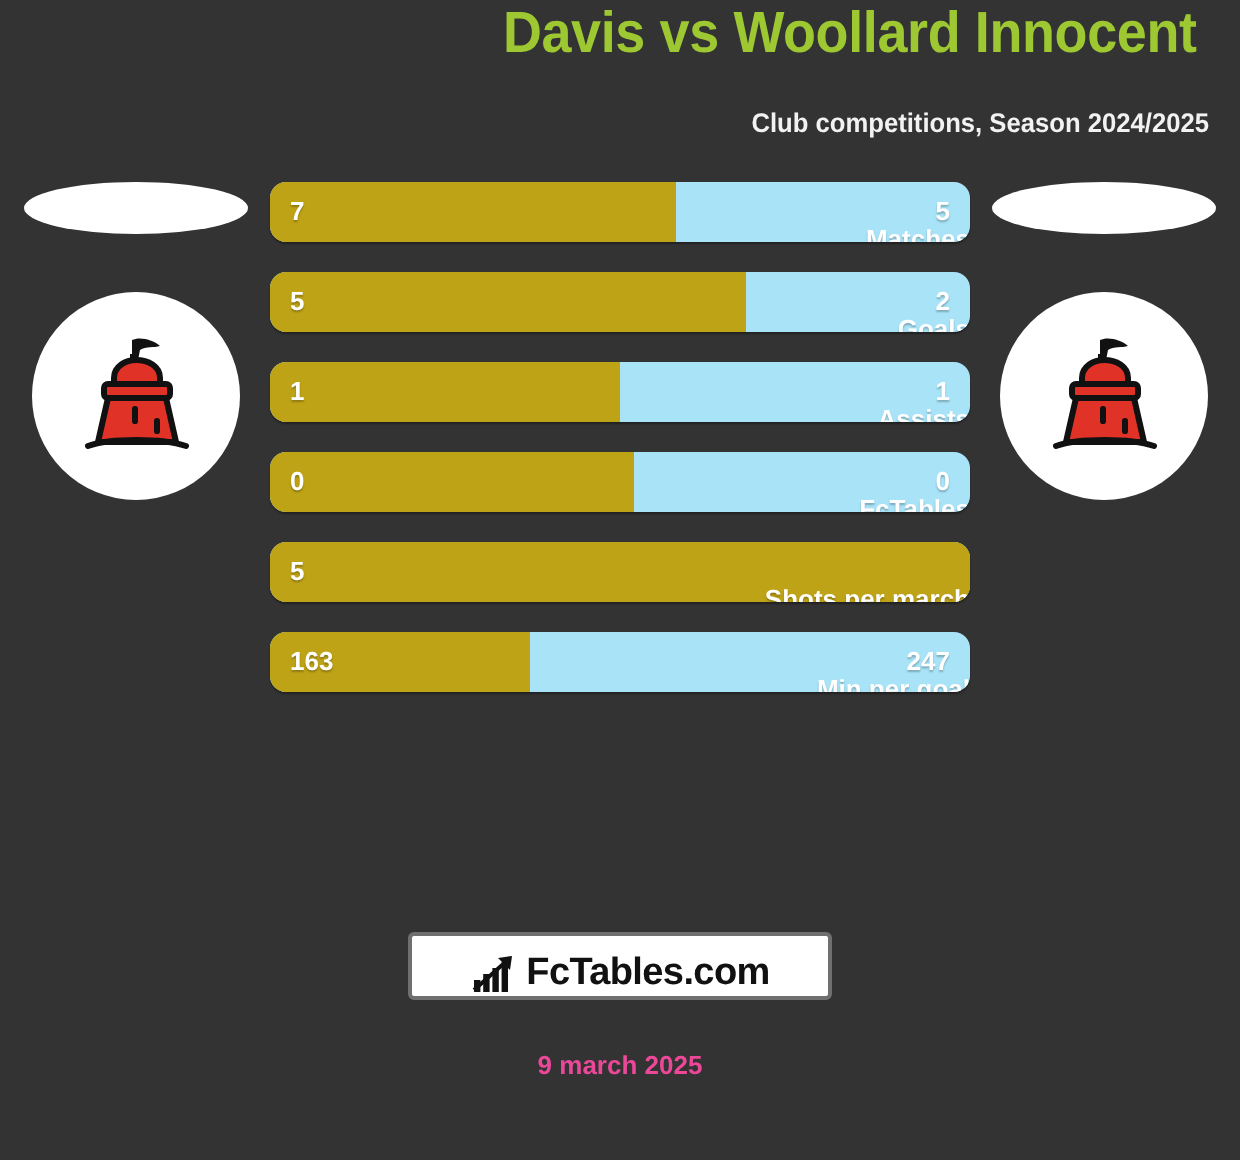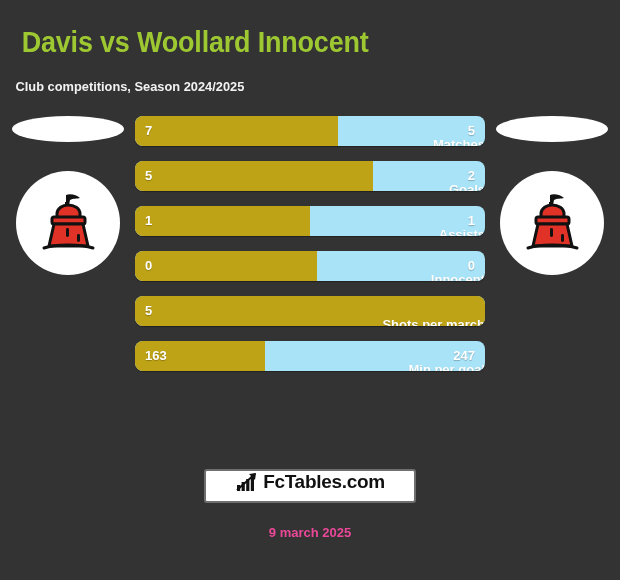--- a/index.html
+++ b/index.html
@@ -10,23 +10,21 @@
     width: 620px;
     height: 580px;
     background: #333333;
     font-family: "Liberation Sans", sans-serif;
     overflow: hidden;
     position: relative;
   }
 
   
   .header {
-    padding-top: 12px;
-    text-align: left;
-    margin-top: 13px;
+    text-align: right;
   }
   .title {
     color: #9ec832;
     font-size: 29px;
     font-weight: bold;
     letter-spacing: -0.2px;
     line-height: 34px;
     margin: 0;
     font-stretch: condensed;
     transform: scaleX(0.93);
@@ -126,21 +124,21 @@
   
   .footer {
     position: absolute;
     left: 0;
     right: 0;
     bottom: 0;
     text-align: center;
   }
   .brand {
     display: inline-flex;
-    align-items: flex-start;
+    align-items: flex-end;
     justify-content: center;
     gap: 4px;
     background: #ffffff;
     border: 2px solid #6f6f6f;
     border-radius: 3px;
     width: 212px;
     height: 34px;
     box-sizing: border-box;
   }
   .brand-text {
@@ -202,21 +200,21 @@
     <div class="bar-row">
       <div class="bar-fill" style="width:50%"></div>
       <span class="bar-home">1</span>
       <span class="bar-label">Assists</span>
       <span class="bar-away">1</span>
     </div>
 
     <div class="bar-row">
       <div class="bar-fill" style="width:52%"></div>
       <span class="bar-home">0</span>
-      <span class="bar-label">Innocent</span>
+      <span class="bar-label">FcTables</span>
       <span class="bar-away">0</span>
     </div>
 
 
     <div class="bar-row">
       <div class="bar-fill" style="width:100%"></div>
       <span class="bar-home">5</span>
       <span class="bar-label">Shots per march</span>
       <span class="bar-away"></span>
     </div>

